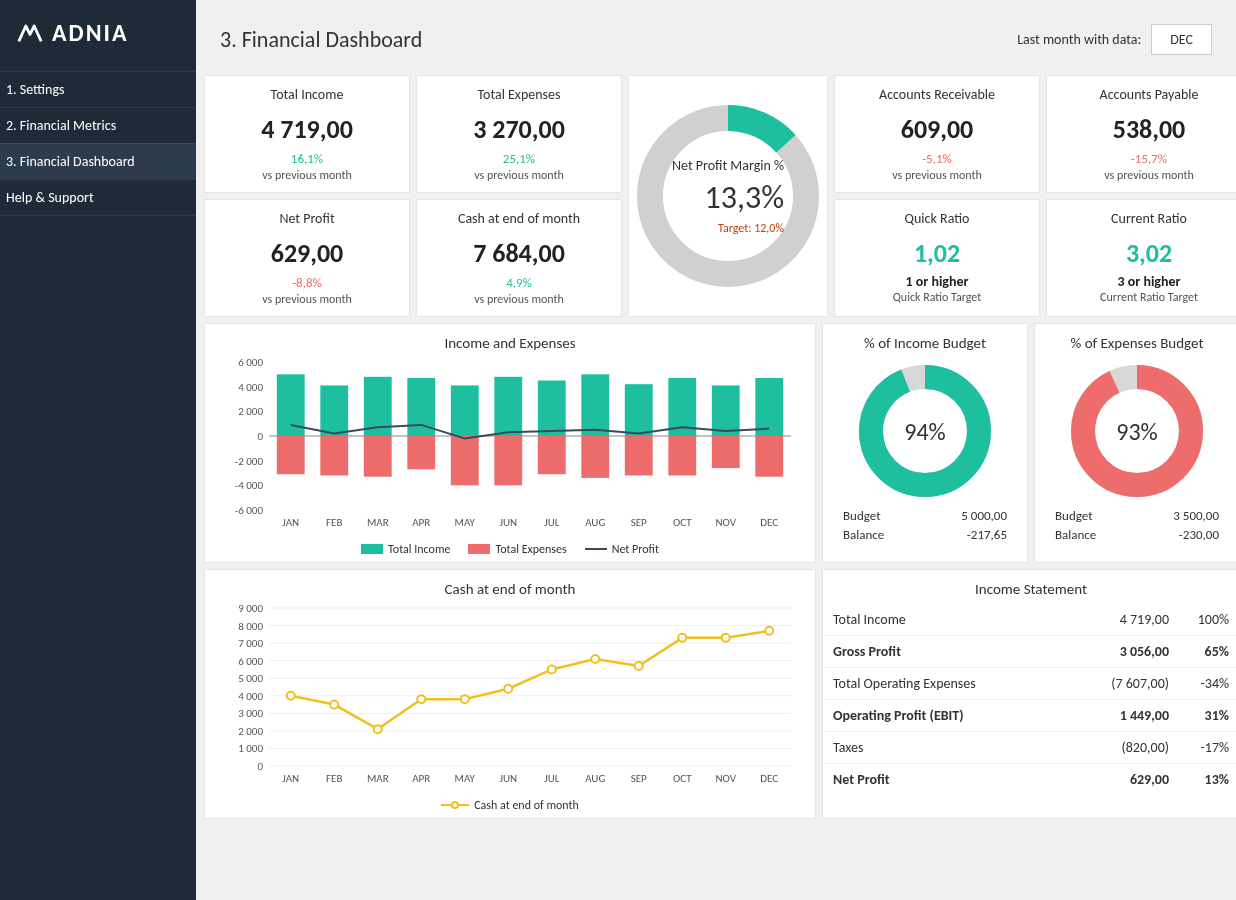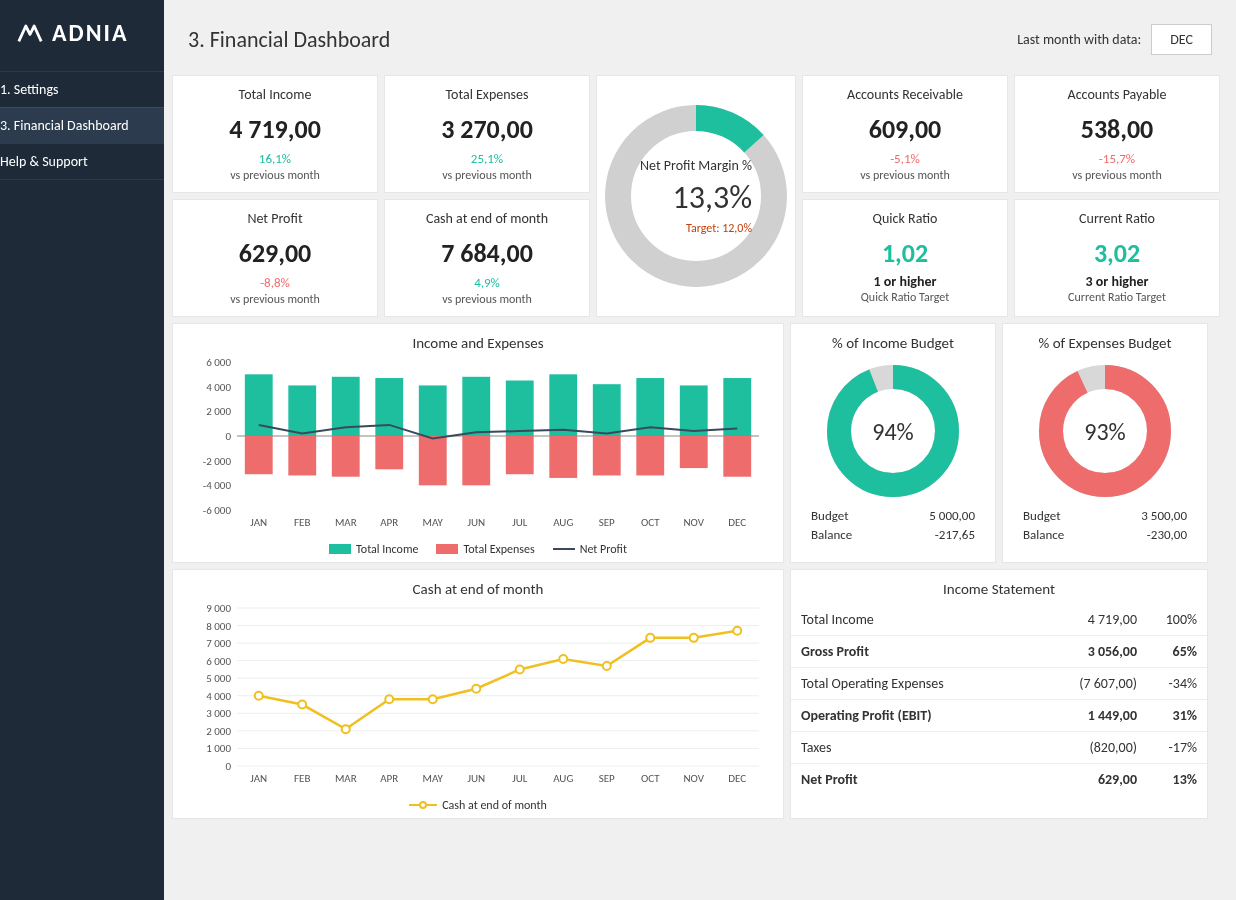--- a/index.html
+++ b/index.html
@@ -1,21 +1,21 @@
 <!DOCTYPE html>
 <html><head>
 <meta charset="utf-8">
 <style>
   * { box-sizing: border-box; margin: 0; padding: 0; }
   body { font-family: Calibri, "Segoe UI", Arial, sans-serif; background: #f0f0f0; color: #333; font-size: 14px; }
   .app { display: flex; height: 900px; width: 1236px; }
-  .sidebar { width: 164px; background: #1e2a38; color: #fff; flex-shrink: 0; }
+  .sidebar { width: 196px; background: #1e2a38; color: #fff; flex-shrink: 0; }
   .logo { display: flex; align-items: center; gap: 8px; padding: 18px 16px 24px; font-size: 24px; font-weight: 600; letter-spacing: 2px; }
   .logo svg { width: 28px; height: 28px; }
-  .nav-item { padding: 9px 0; font-size: 14px; cursor: pointer; border-top: 1px solid rgba(255,255,255,0.08); }
+  .nav-item { padding: 9px 6px; font-size: 14px; cursor: pointer; border-top: 1px solid rgba(255,255,255,0.08); }
   .nav-item:last-child { border-bottom: 1px solid rgba(255,255,255,0.08); }
   .nav-item.active { background: #2c3b4d; }
   .main { flex: 1; padding: 0 8px 8px 8px; overflow: hidden; }
   .topbar { display: flex; justify-content: space-between; align-items: center; padding: 24px 16px 20px 16px; }
   .page-title { font-size: 22px; color: #333; font-weight: 400; }
   .month-filter { display: flex; align-items: center; gap: 10px; font-size: 14px; }
   .month-select { border: 1px solid #ccc; background: #fff; padding: 6px 18px; font-size: 14px; }
   .grid { display: grid; gap: 6px; }
   .row1 { grid-template-columns: 206px 206px 200px 206px 206px; }
   .card { background: #fff; border: 1px solid #e6e6e6; padding: 10px 12px; text-align: center; }
@@ -56,20 +56,21 @@
 <div class="app">
   <aside class="sidebar">
     <div class="logo">
       <svg viewBox="0 0 40 40">
           <path d="M4 32 L14 10 L20 22 L26 10 L36 32" stroke="#fff" stroke-width="4" fill="none" stroke-linejoin="round"></path>
         </svg>
       <span>ADNIA</span>
     </div>
     <nav id="nav">
         <div class="nav-item">1. Settings</div>
+        <div class="nav-item">2. Financial Metrics</div>
         <div class="nav-item active">3. Financial Dashboard</div>
         <div class="nav-item">Help &amp; Support</div>
       </nav>
   </aside>
 
   <main class="main">
     <div class="topbar">
       <h1 class="page-title">3. Financial Dashboard</h1>
       <div class="month-filter">
         <span>Last month with data:</span>

